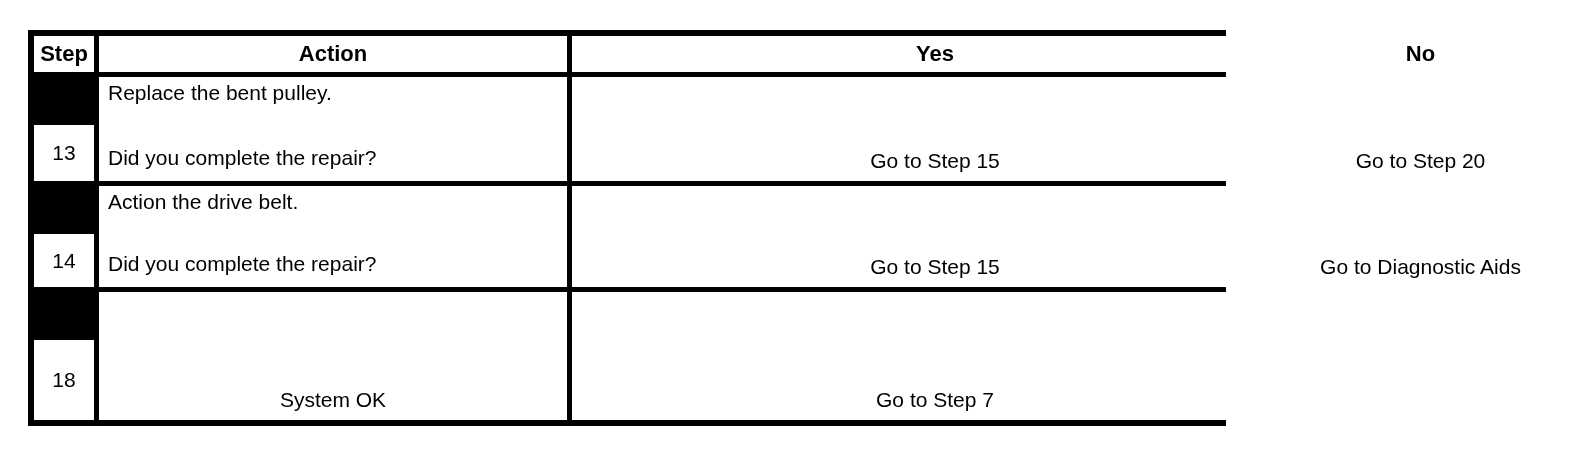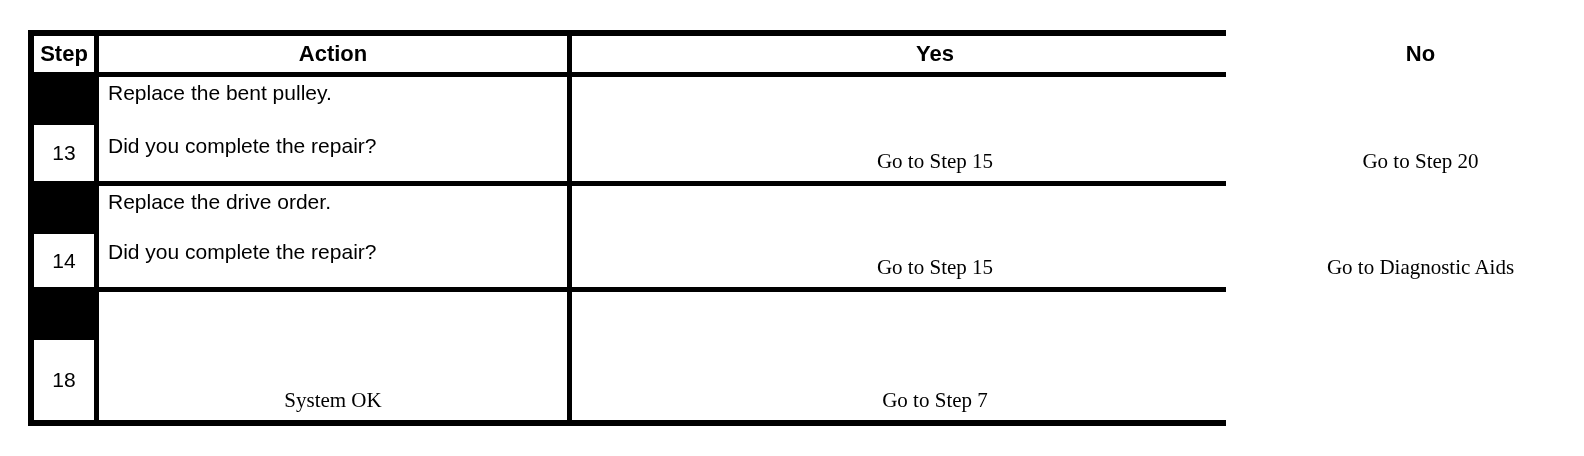--- a/index.html
+++ b/index.html
@@ -49,35 +49,34 @@
     align-items: center;
     justify-content: center;
     font-size: 21px;
     margin-top: 48px;
   }
 
   .action-cell {
     display: flex;
     flex-direction: column;
     justify-content: space-between;
-    padding: 3px 8px 22px 9px;
+    padding: 3px 8px 10px 9px;
     font-size: 21px;
     line-height: 26px;
   }
 
   .result-cell {
     display: flex;
     flex-direction: column;
     justify-content: flex-end;
     align-items: center;
     text-align: center;
     padding: 3px 10px 7px 10px;
     font-size: 21px;
     line-height: 26px;
-    font-family: Liberation Serif, serif;
   }
 </style>
 </head>
 <body>
 
 <div class="diag-table">
 
   <div class="cell header-cell">
     <span>Step</span>
   </div>
@@ -102,21 +101,21 @@
     <div>Go to Step 15</div>
   </div>
   <div class="cell result-cell">
     <div>Go to Step 20</div>
   </div>
 
   <div class="cell step-cell">
     <span>14</span>
   </div>
   <div class="cell action-cell">
-    <div>Replace the drive order.</div>
+    <div>Action the drive belt.</div>
     <div>Did you complete the repair?</div>
   </div>
   <div class="cell result-cell">
     <div>Go to Step 15</div>
   </div>
   <div class="cell result-cell">
     <div>Go to Diagnostic Aids</div>
   </div>
 
   <div class="cell step-cell">

